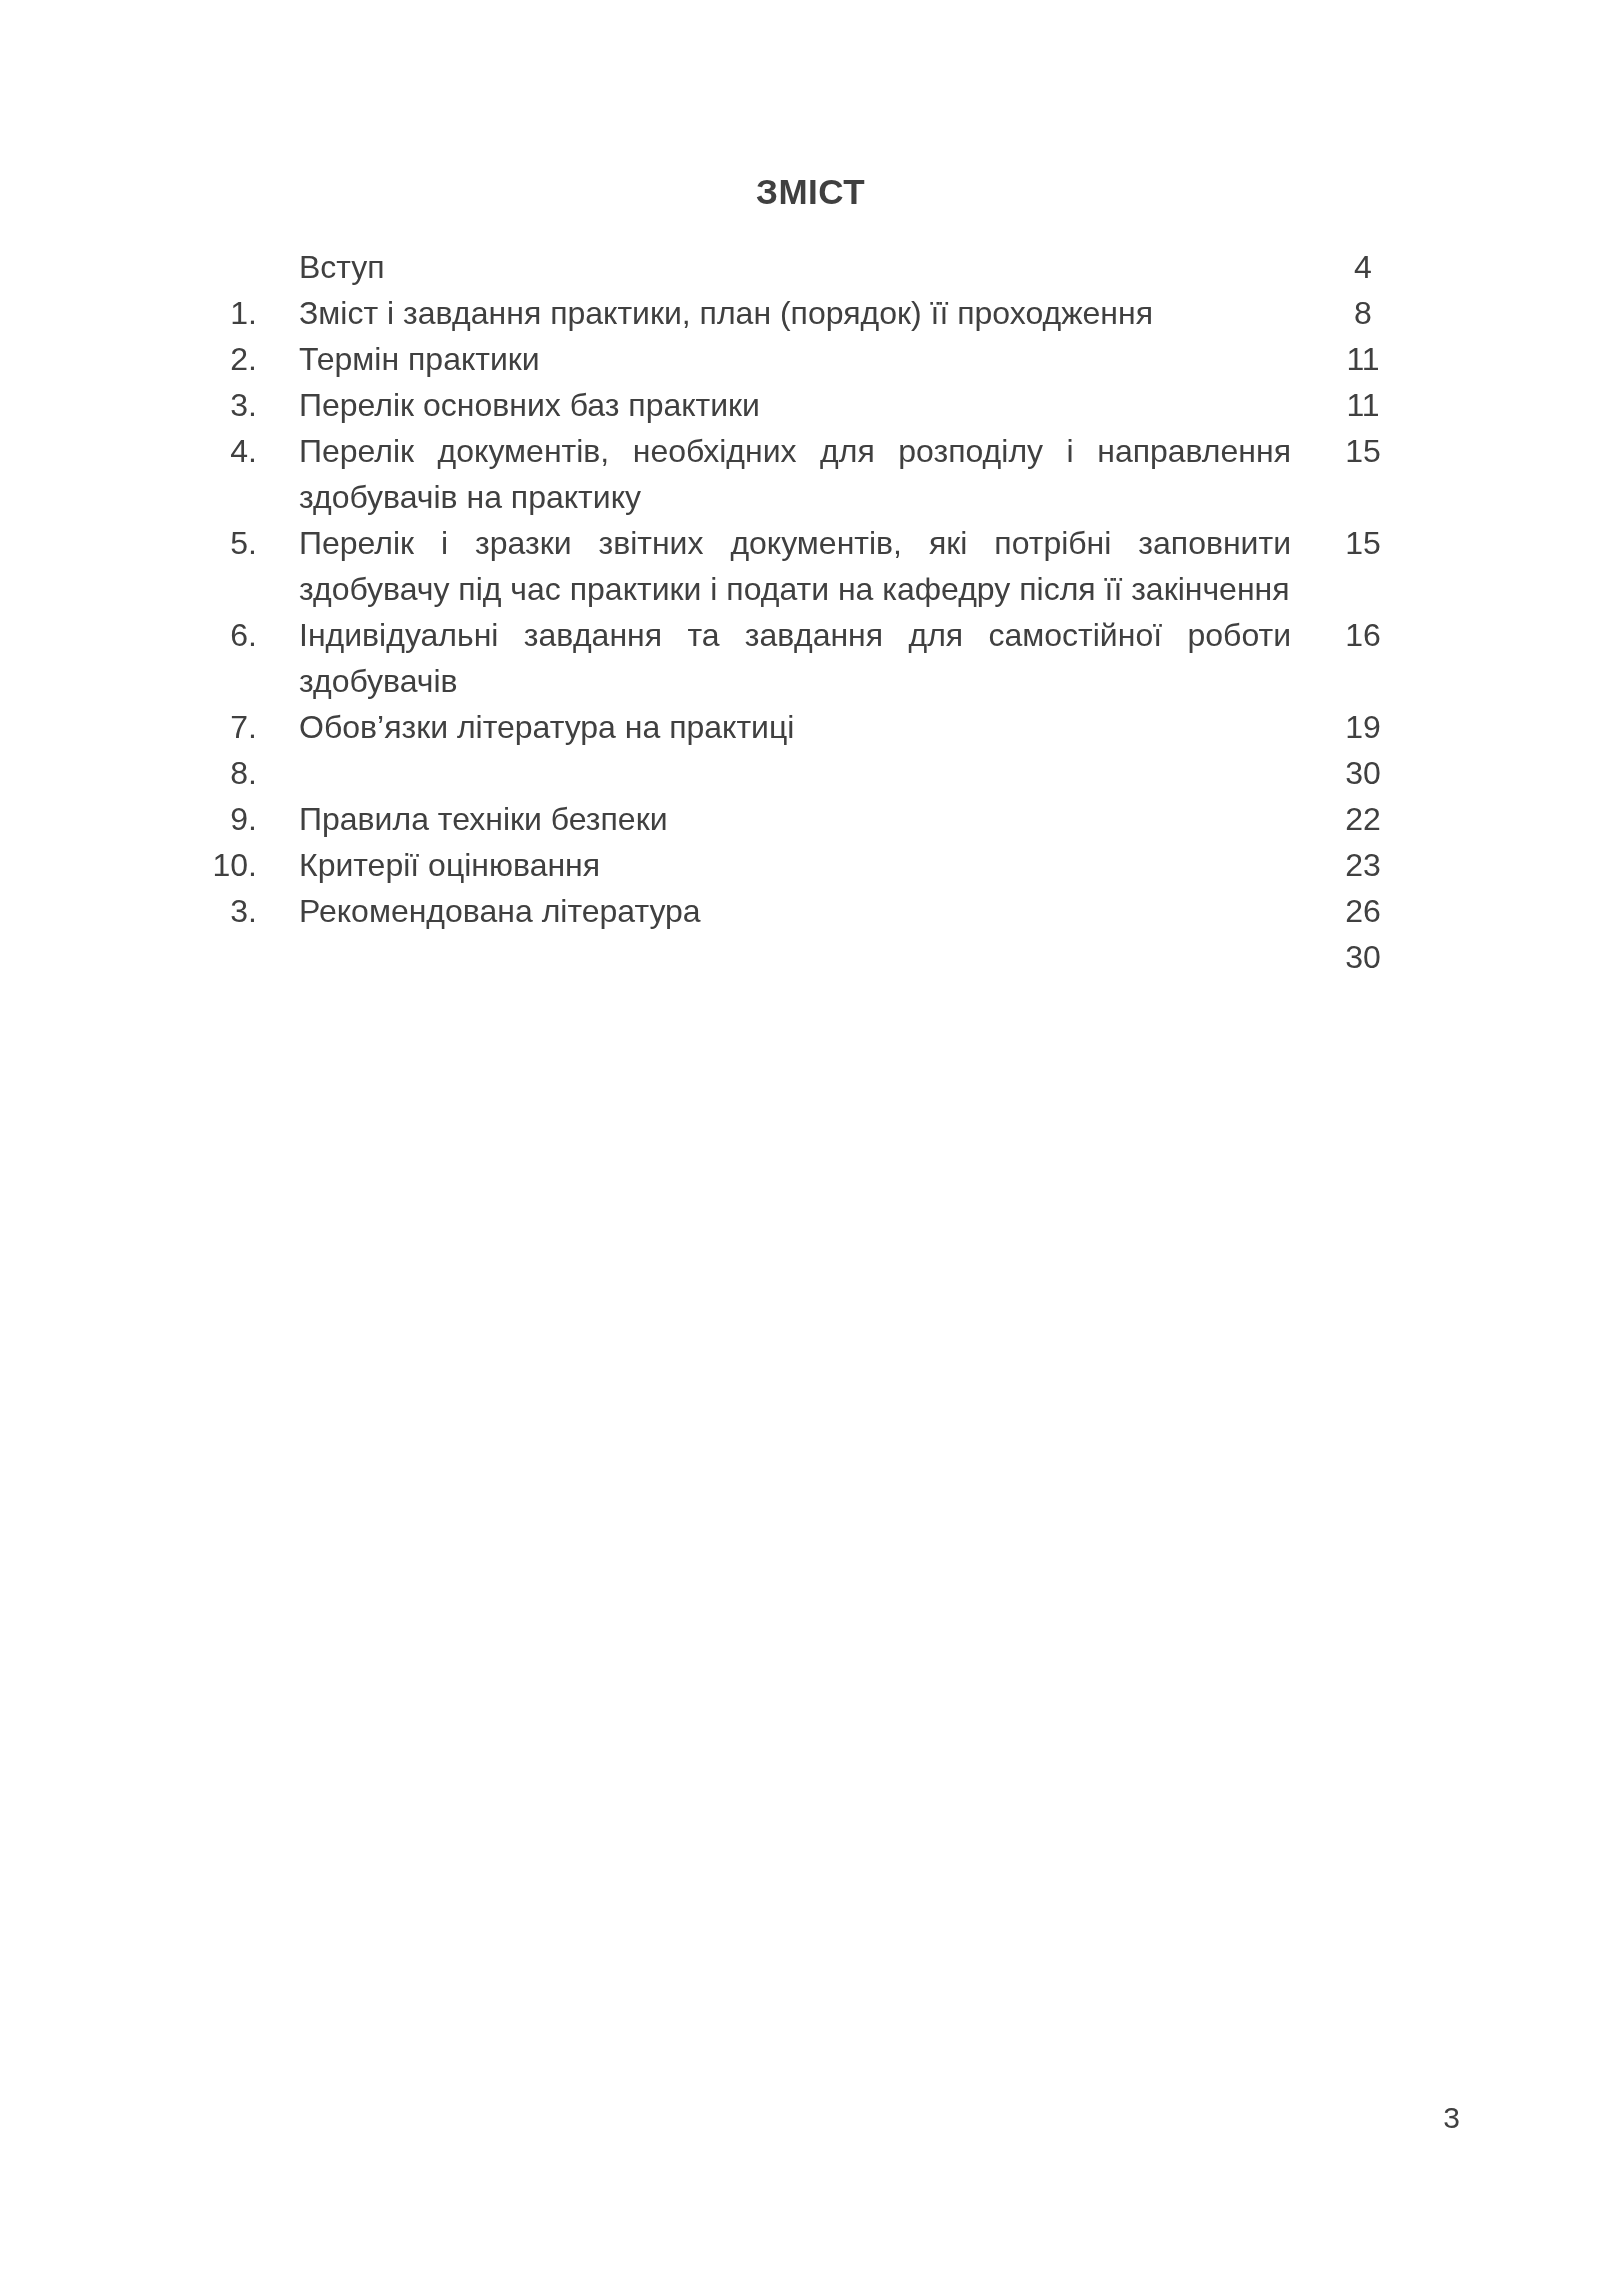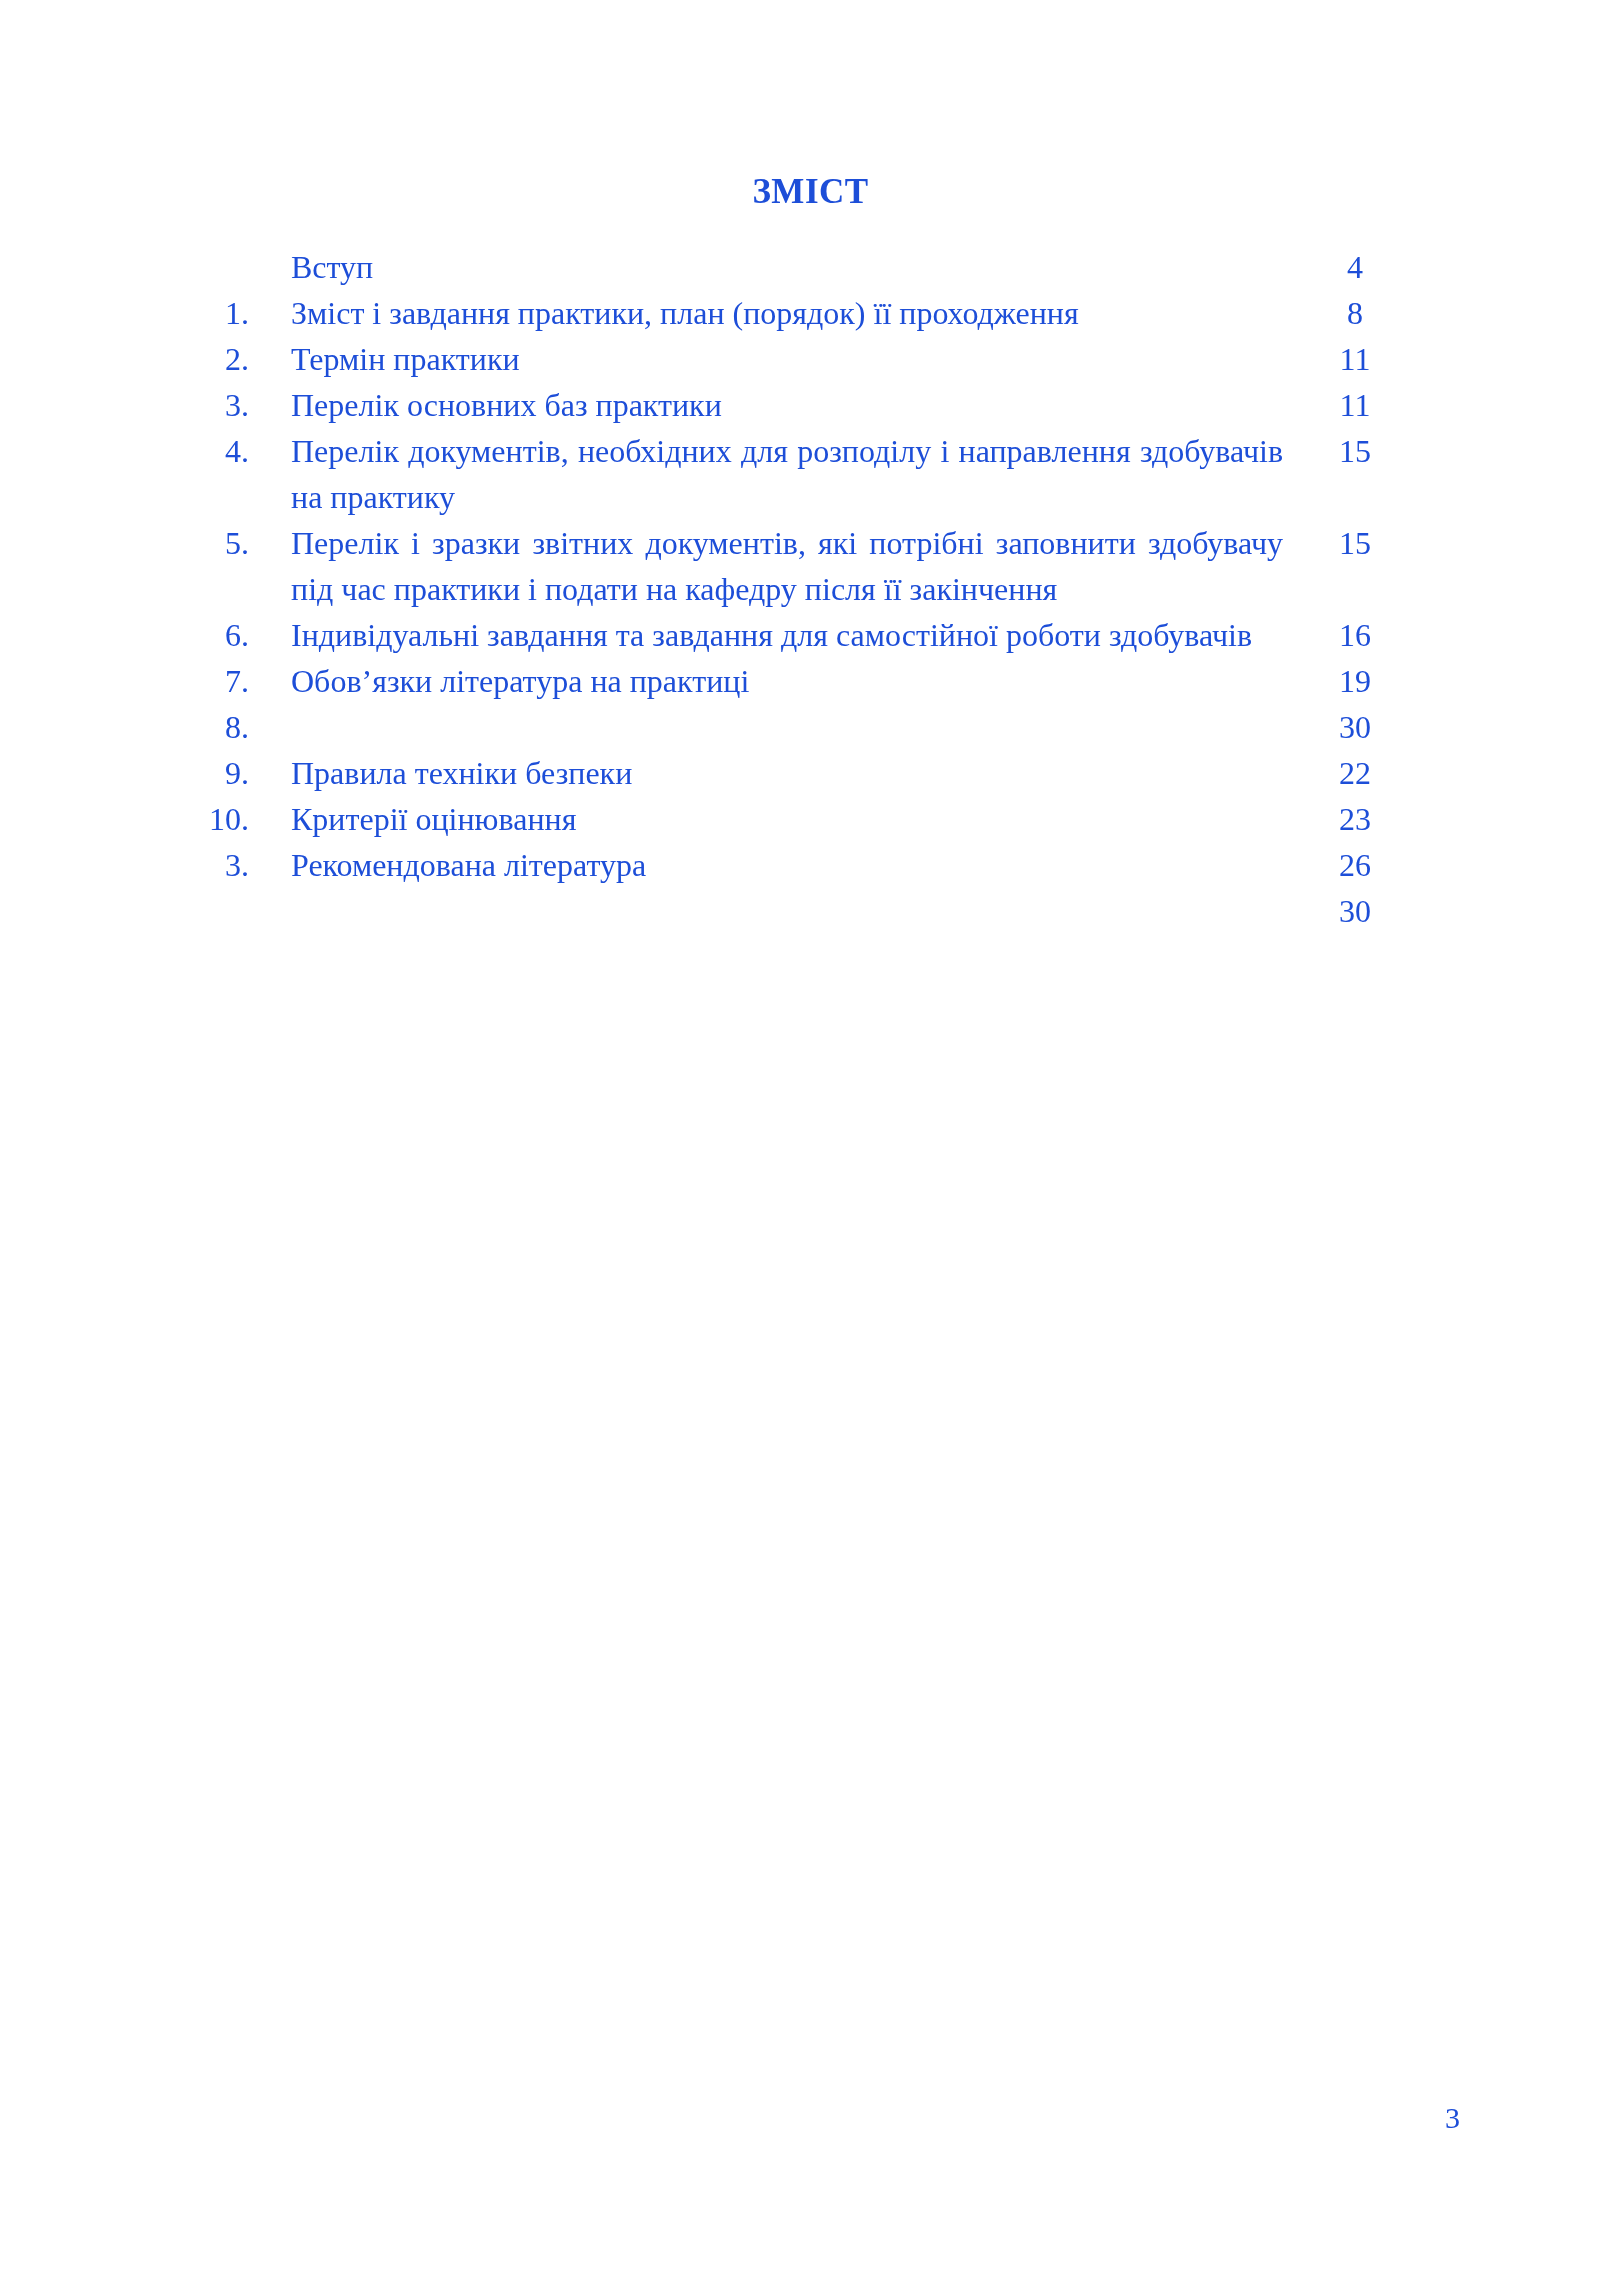--- a/index.html
+++ b/index.html
@@ -6,22 +6,22 @@
   html, body {
     margin: 0;
     padding: 0;
     background: #ffffff;
   }
   .page {
     position: relative;
     width: 1621px;
     height: 2293px;
     background: #ffffff;
-    color: #1d4ed8;
-    font-family: Liberation Serif, serif;
+    color: #404040;
+    font-family: Liberation Sans, sans-serif;
     overflow: hidden;
     margin: 0 auto;
   }
 
   
   .doc-title {
     position: absolute;
     top: 147px;
     left: 0;
     width: 1621px;
@@ -29,21 +29,21 @@
     font-size: 35px;
     font-weight: bold;
     letter-spacing: 0.5px;
     line-height: 43px;
   }
 
   
   .toc {
     position: absolute;
     top: 244px;
-    left: 4px;
+    left: 12px;
     width: 1324px;
   }
 
   .toc-row {
     position: relative;
     width: 1621px;
     min-height: 46px;
   }
 
   

